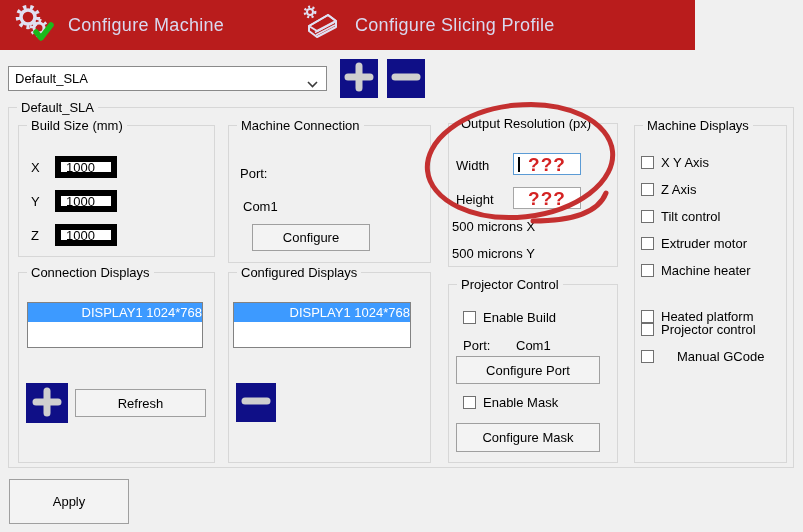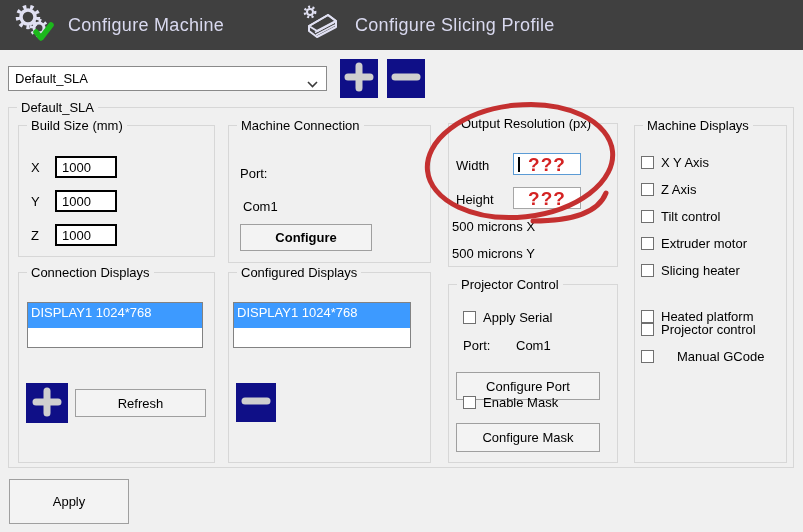--- a/index.html
+++ b/index.html
@@ -3,43 +3,43 @@
 <meta charset="utf-8">
 <style>
   * { margin:0; padding:0; box-sizing:border-box; }
   html,body { background:#ffffff; }
   .app {
     position:relative; width:803px; height:532px;
     background:#f0f0f0; overflow:hidden;
     font-family:"Liberation Sans", sans-serif; font-size:13px; color:#000;
   }
   
-  .header { position:absolute; left:0; top:0; width:803px; height:50px; background:#404040;padding-left:8px; }
+  .header { position:absolute; left:0; top:0; width:695px; height:50px; background:#b91c1c;padding-left:8px; }
   .header-item { position:absolute; top:0; height:50px; display:flex; align-items:center; gap:14px; cursor:pointer; }
   .header-title { color:#d9d9ef; font-size:18px; letter-spacing:.3px; }
   
   .combo { position:absolute; left:8px; top:66px; width:319px; height:25px; background:#fff;
            border:1px solid #8a8a8a; display:flex; align-items:center; padding-left:6px; }
   .combo-chevron { position:absolute; right:8px; top:9px; }
   .navy-btn { position:absolute; width:38px; height:39px; background:#0f0f87; border:none; cursor:pointer;
               display:flex; align-items:center; justify-content:center; }
   
   .groupbox { position:absolute; border:1px solid #d7d7d7; }
   .groupbox > .gb-label { position:absolute; top:-8px; left:8px; background:#f0f0f0; padding:0 4px; white-space:nowrap; }
   
-  .textbox { position:absolute; background:#fff; border:2px solid #000000; height:22px;
+  .textbox { position:absolute; background:#fff; border:6px solid #000000; height:22px;
              font-family:"Liberation Sans", sans-serif; font-size:13px; padding-left:5px; }
   .axis-label { position:absolute; width:14px; }
   .btn { position:absolute; background:#f3f3f3; border:1px solid #9f9f9f; font-size:13px;
          font-family:"Liberation Sans", sans-serif; display:flex; align-items:center; justify-content:center; cursor:pointer; }
   .cb-row { position:absolute; display:flex; align-items:center; gap:7px; cursor:pointer; }
   .cb { width:13px; height:13px; background:#fff; border:1px solid #707070; flex:none; }
   .listbox { position:absolute; background:#fff; border:1px solid #828282; overflow:hidden; }
   .list-item.selected { background:#3d9aff; color:#fff; }
-  .list-item { height:25px; line-height:19px; padding-left:3px; white-space:nowrap; cursor:default; }
+  .list-item { height:19px; line-height:19px; padding-left:3px; white-space:nowrap; cursor:default;text-align:right; }
   .static { position:absolute; white-space:nowrap; }
   
   .qbox { position:absolute; width:68px; height:22px; background:#fff; display:flex;
           align-items:center; justify-content:center; }
   .qbox .q { color:#d42222; font-weight:bold; font-size:19px; letter-spacing:1px; line-height:1; }
   .qbox.focus { border:1px solid #5b9bd5; }
   .qbox.plain { border:1px solid #a6a6a6; }
   .caret { position:absolute; left:4px; top:3px; width:2px; height:15px; background:#000; }
   .annotation-svg { position:absolute; left:415px; top:95px; width:210px; height:145px; pointer-events:none; }
 </style>
@@ -114,21 +114,21 @@
   <span class="static axis-label" style="left:31px;top:194px;">Y</span>
   <input class="textbox" style="left: 55px; top: 190px; width: 62px;" value="1000">
   <span class="static axis-label" style="left:31px;top:228px;">Z</span>
   <input class="textbox" style="left: 55px; top: 224px; width: 62px;" value="1000">
 
   <div class="groupbox" style="left:228px;top:125px;width:203px;height:138px;">
     <span class="gb-label">Machine Connection</span>
   </div>
   <span class="static" style="left:240px;top:166px;">Port:</span>
   <span class="static" style="left:243px;top:199px;">Com1</span>
-  <button class="btn" style="left:240px;top:224px;width:132px;height:27px;font-weight:bold;">Configure</button>
+  <button class="btn" style="left:252px;top:224px;width:118px;height:27px;">Configure</button>
 
   <div class="groupbox" style="left:448px;top:123px;width:170px;height:144px;">
     <span class="gb-label">Output Resolution (px)</span>
   </div>
   <span class="static" style="left:456px;top:158px;">Width</span>
   <div class="qbox focus" style="left:513px;top:153px;">
     <span class="caret"></span>
     <span class="q">???</span>
   </div>
   <span class="static" style="left:456px;top:192px;">Height</span>
@@ -152,21 +152,21 @@
   <div class="cb-row" style="left:641px;top:209px;">
     <span class="cb"></span>
     <span>Tilt control</span>
   </div>
   <div class="cb-row" style="left:641px;top:236px;">
     <span class="cb"></span>
     <span>Extruder motor</span>
   </div>
   <div class="cb-row" style="left:641px;top:263px;">
     <span class="cb"></span>
-    <span>Slicing heater</span>
+    <span>Machine heater</span>
   </div>
   <div class="cb-row" style="left:641px;top:309px;">
     <span class="cb"></span>
     <span>Heated platform</span>
   </div>
   <div class="cb-row" style="left:641px;top:322px;">
     <span class="cb"></span>
     <span>Projector control</span>
   </div>
   <div class="cb-row" style="left:641px;top:349px;gap:23px;">
@@ -201,25 +201,25 @@
           <path d="M4,15 H26" stroke="#cfcfcf" stroke-width="7" stroke-linecap="round"></path>
         </svg>
     </span>
   </button>
 
   <div class="groupbox" style="left:448px;top:284px;width:170px;height:179px;">
     <span class="gb-label">Projector Control</span>
   </div>
   <div class="cb-row" style="left:463px;top:310px;">
     <span class="cb"></span>
-    <span>Apply Serial</span>
+    <span>Enable Build</span>
   </div>
   <span class="static" style="left:463px;top:338px;">Port:</span>
   <span class="static" style="left:516px;top:338px;">Com1</span>
-  <button class="btn" style="left:456px;top:372px;width:144px;height:28px;">Configure Port</button>
+  <button class="btn" style="left:456px;top:356px;width:144px;height:28px;">Configure Port</button>
   <div class="cb-row" style="left:463px;top:395px;">
     <span class="cb"></span>
     <span>Enable Mask</span>
   </div>
   <button class="btn" style="left:456px;top:423px;width:144px;height:29px;">Configure Mask</button>
 
   <button class="btn" style="left:9px;top:479px;width:120px;height:45px;">Apply</button>
 
   <svg class="annotation-svg" viewBox="0 0 210 145">
     <ellipse cx="105" cy="66" rx="93" ry="56" fill="none" stroke="#c43030" stroke-width="5" stroke-linecap="round" transform="rotate(-6 105 66)"></ellipse>

